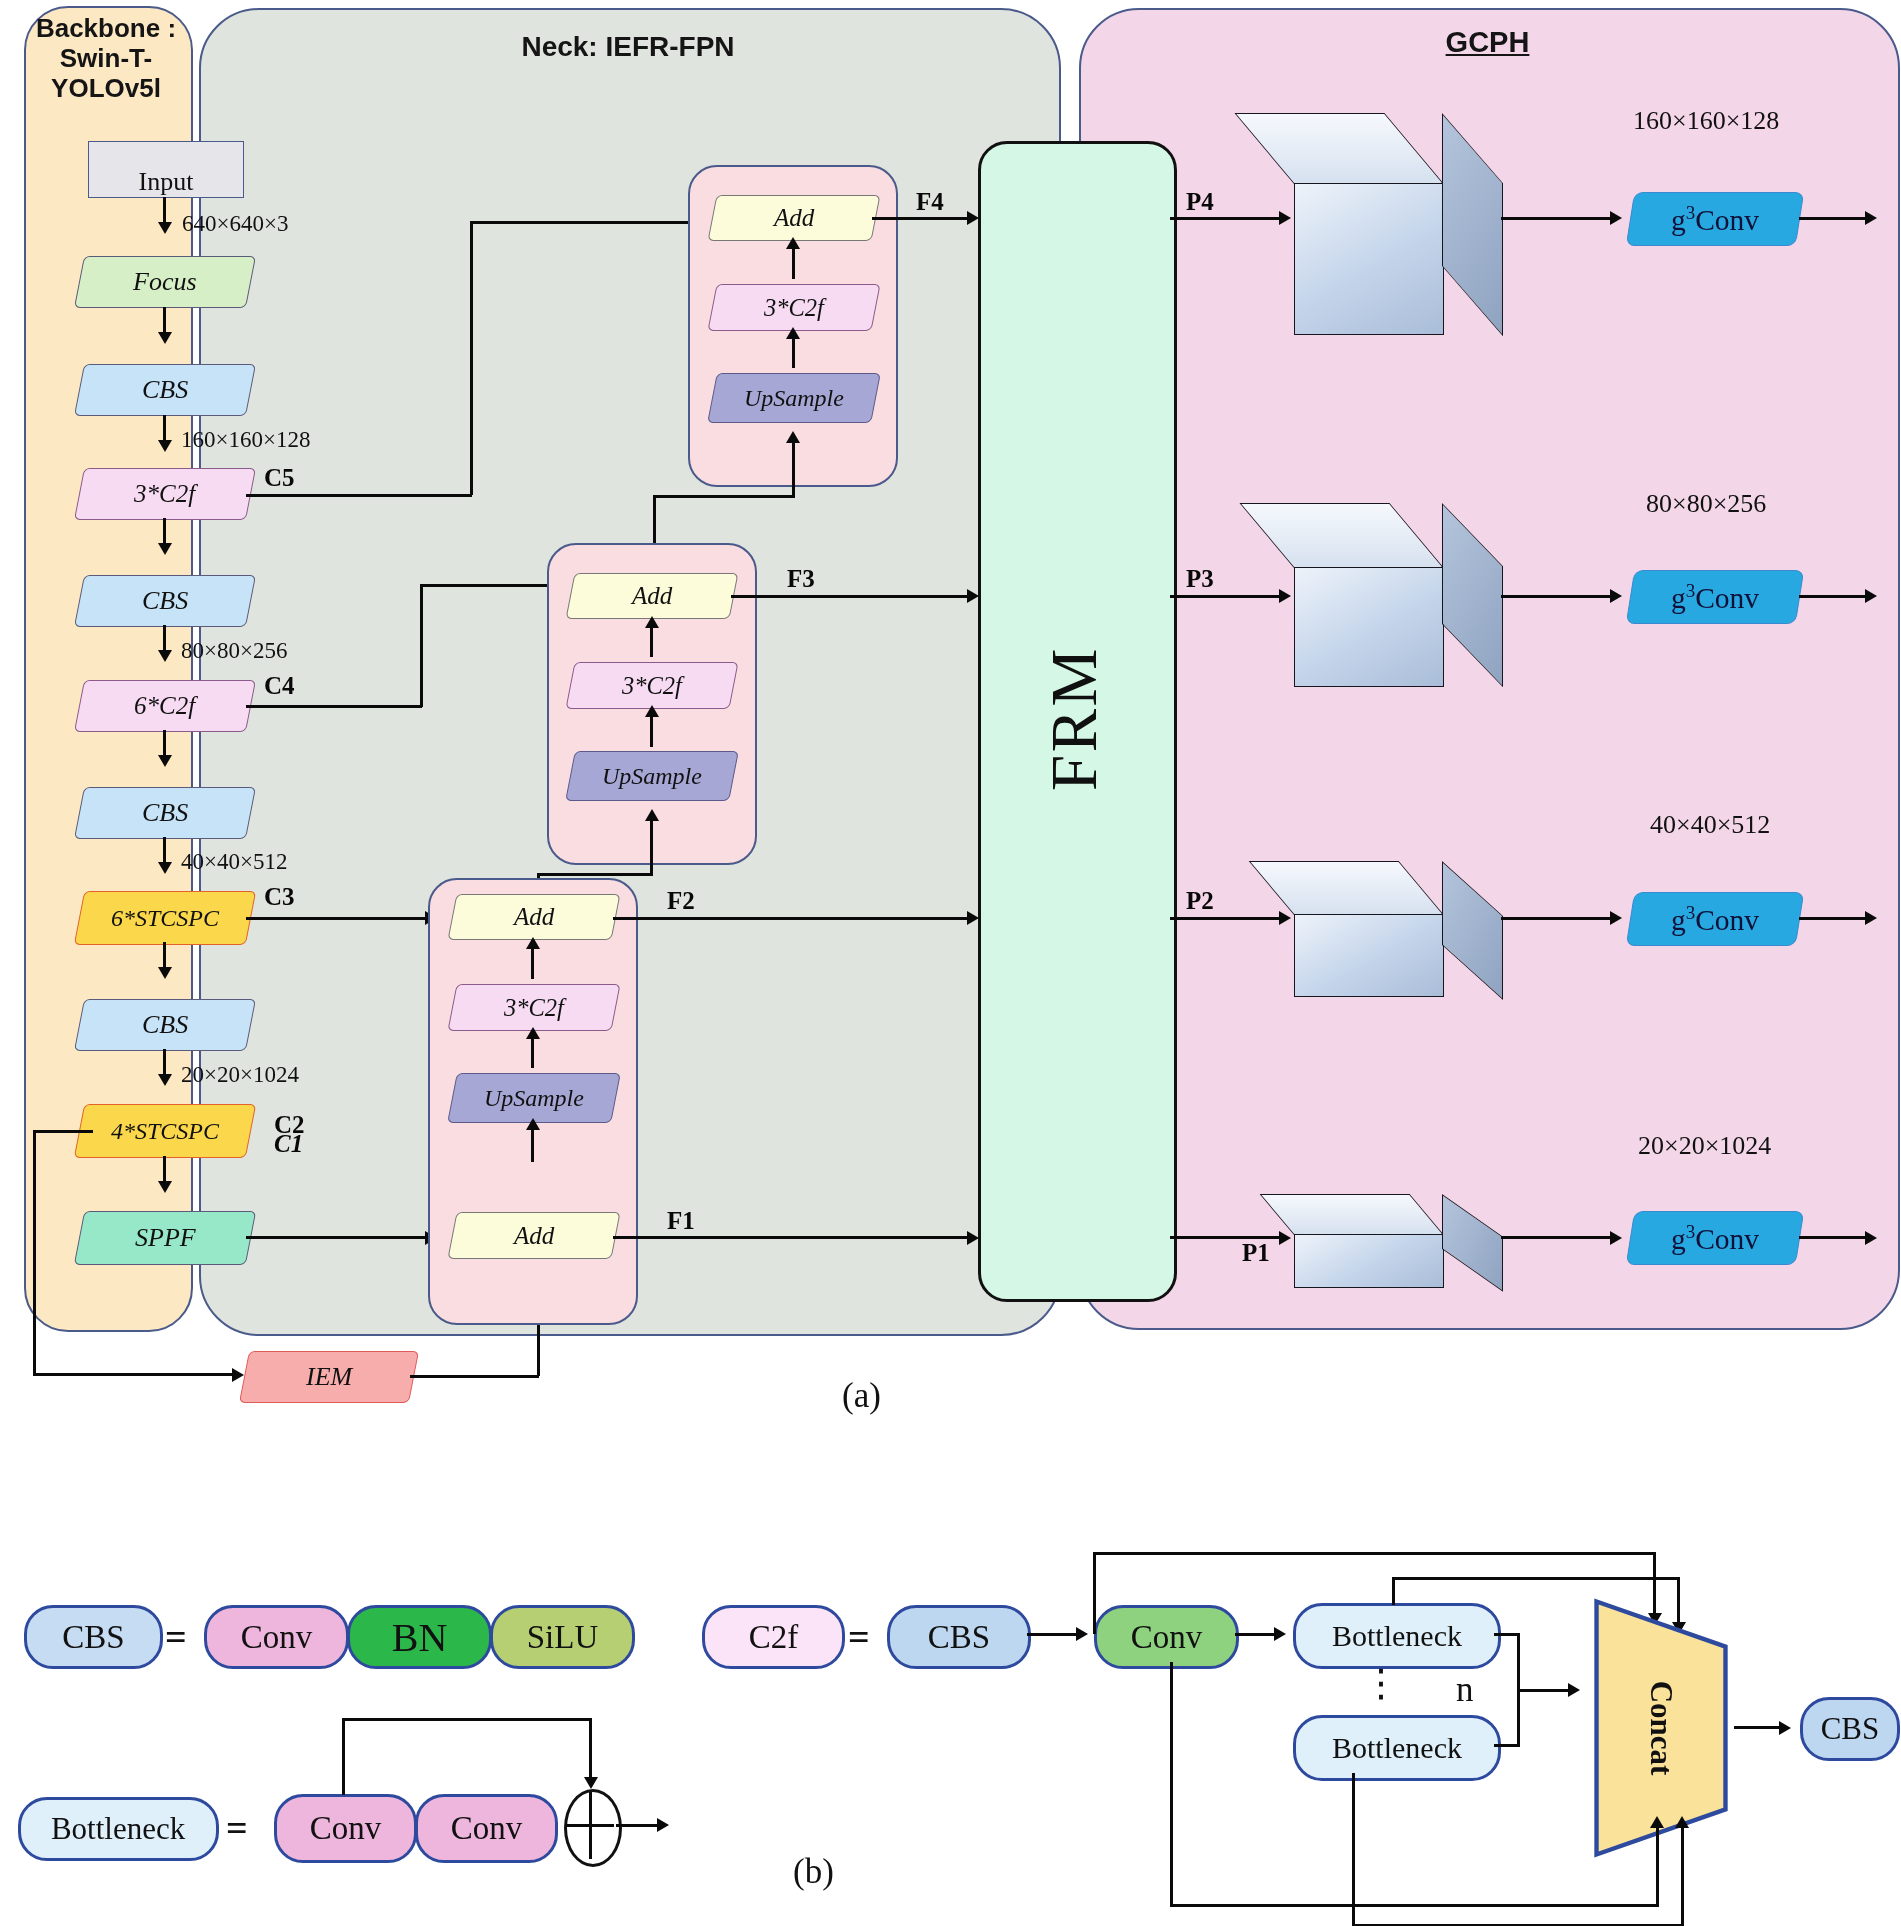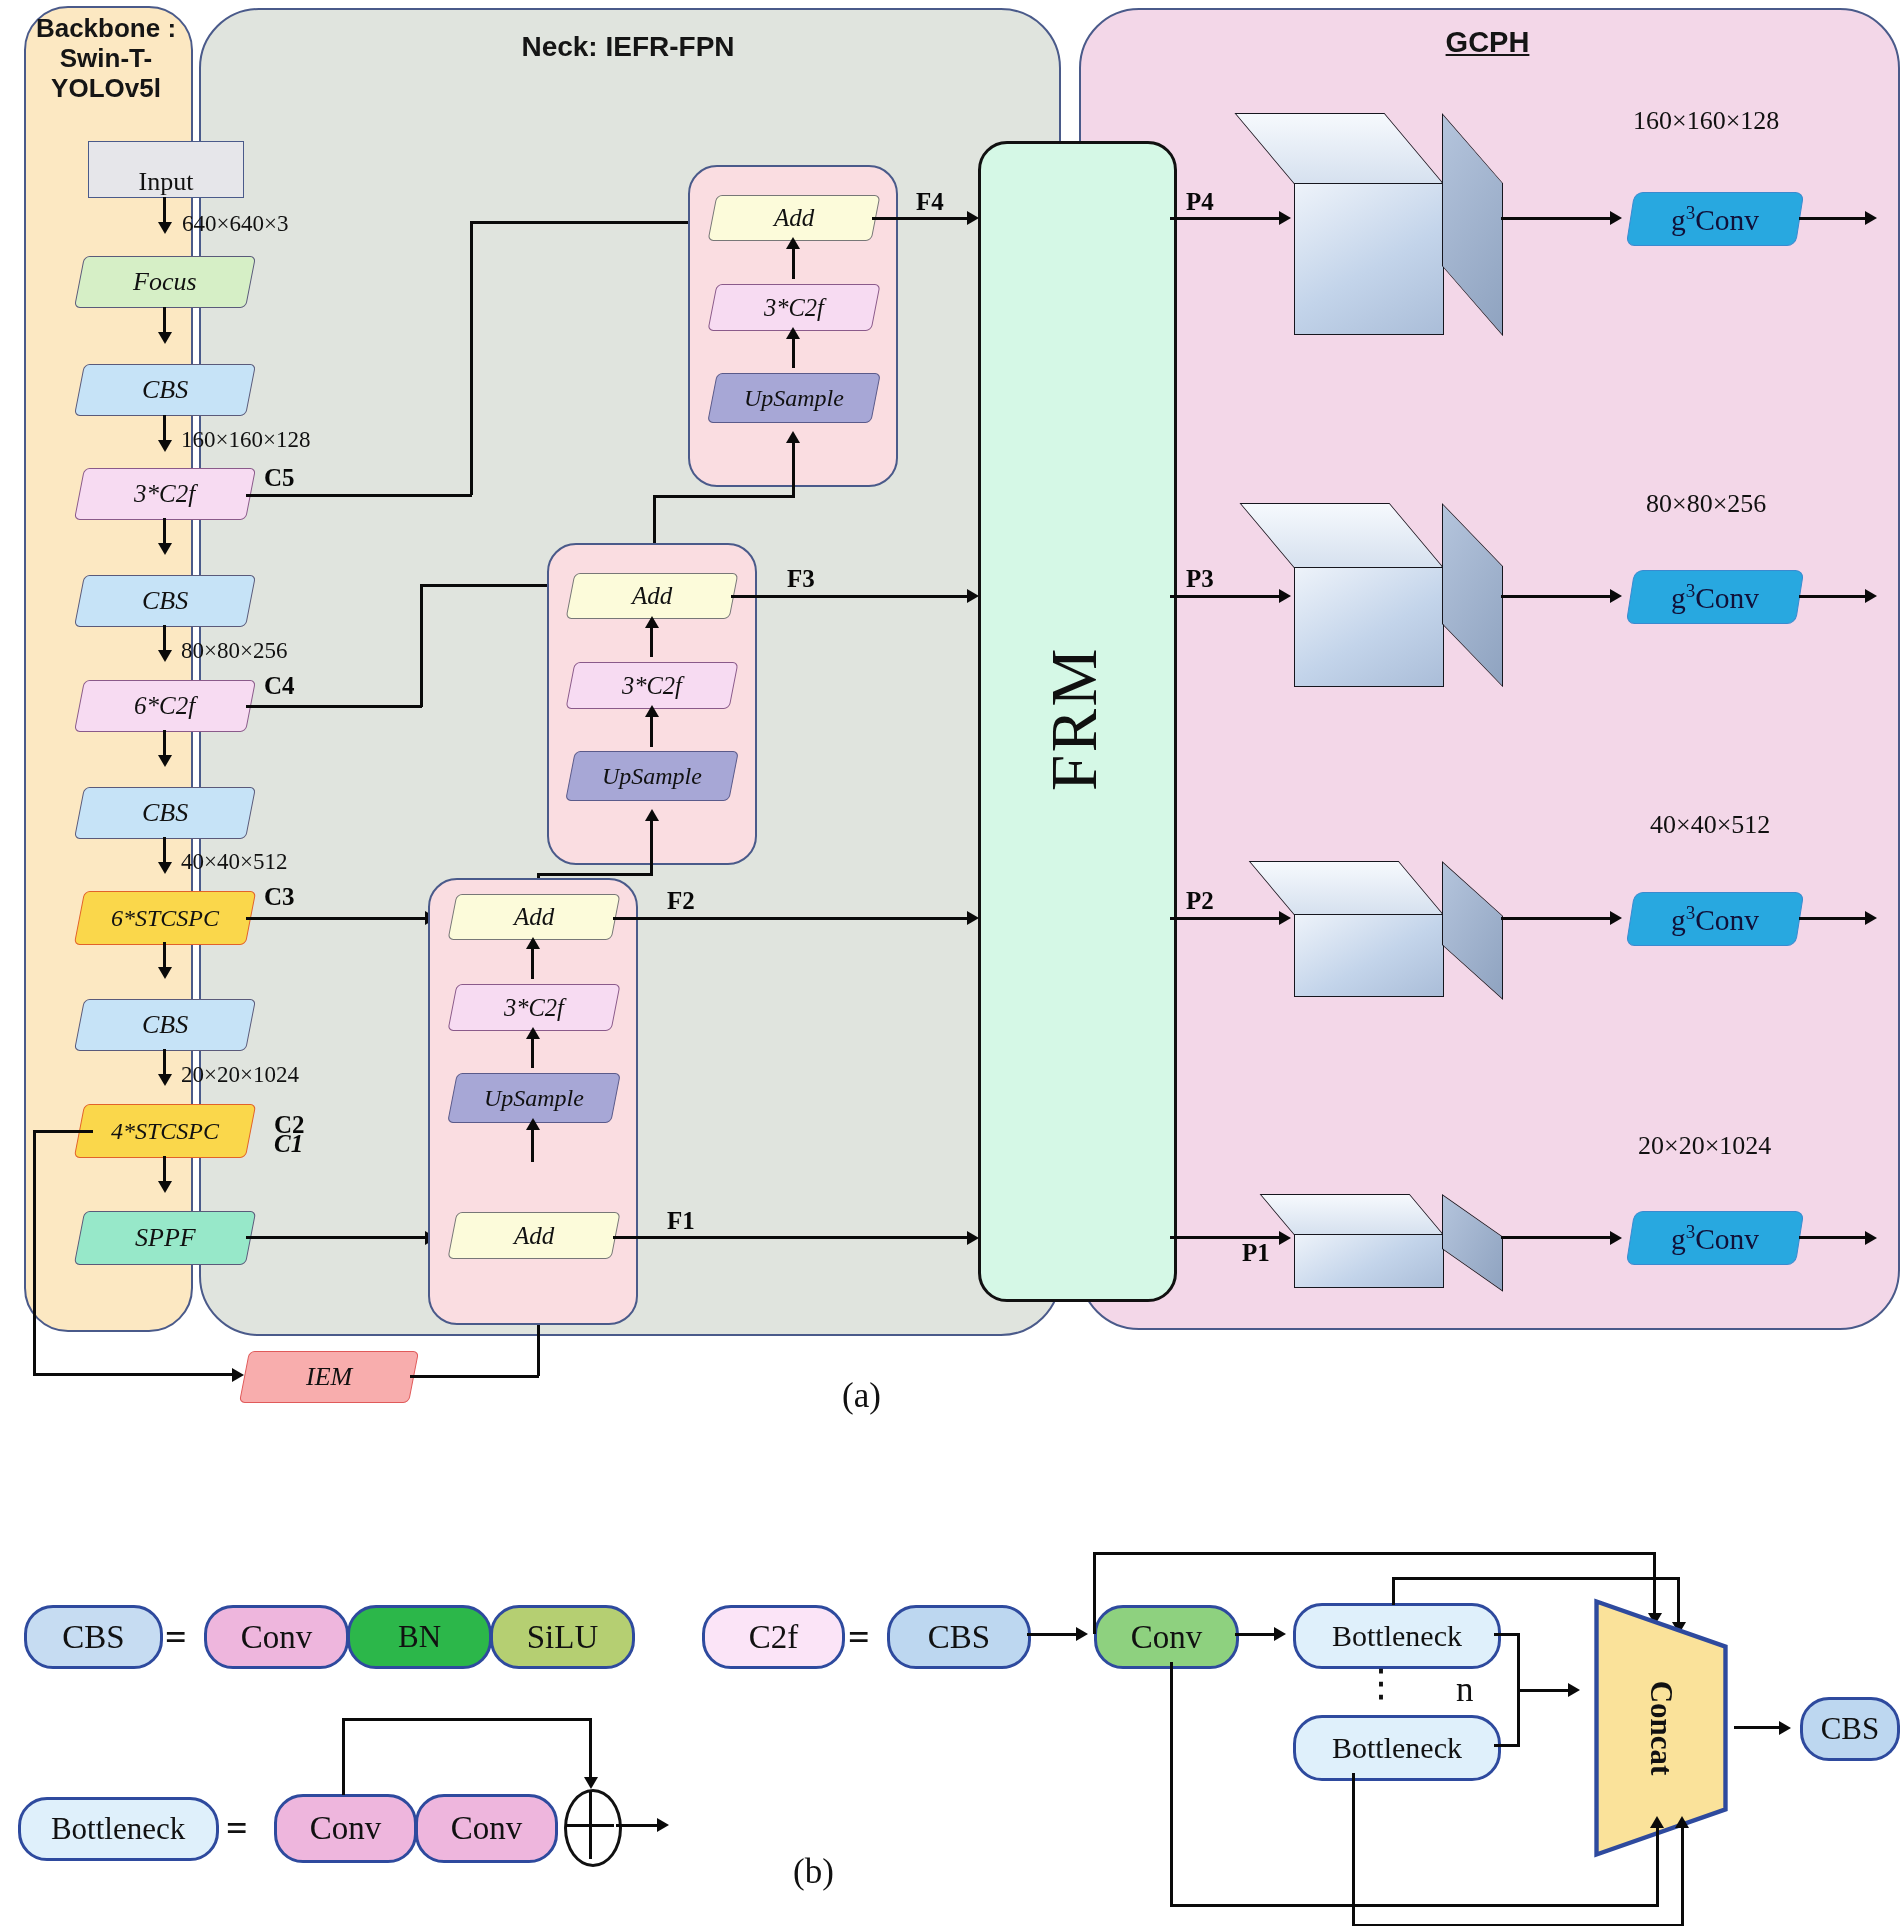--- a/index.html
+++ b/index.html
@@ -396,21 +396,21 @@
 
 <div class="sublabel" style="left:842px;top:1376px;">(a)</div>
 
 <div class="cap cap-cbs" style="left:24px;top:1605px;width:133px;height:58px;font-size:33px;">
   <span>CBS</span>
   </div>
 <div class="eqs" style="left:165px;top:1615px;">=</div>
 <div class="cap cap-conv" style="left:204px;top:1605px;width:139px;height:58px;font-size:33px;">
   <span>Conv</span>
   </div>
-<div class="cap cap-bn" style="left:347px;top:1605px;width:139px;height:58px;font-size:31px;">
+<div class="cap cap-bn" style="left:347px;top:1605px;width:139px;height:58px;font-size:40px;">
   <span>BN</span>
   </div>
 <div class="cap cap-silu" style="left:490px;top:1605px;width:139px;height:58px;font-size:33px;">
   <span>SiLU</span>
   </div>
 
 <div class="cap cap-bottleneck" style="left:17.6px;top:1797px;width:195px;height:58px;font-size:31px;">
   <span>Bottleneck</span>
   </div>
 <div class="eqs" style="left:226px;top:1806px;">=</div>

